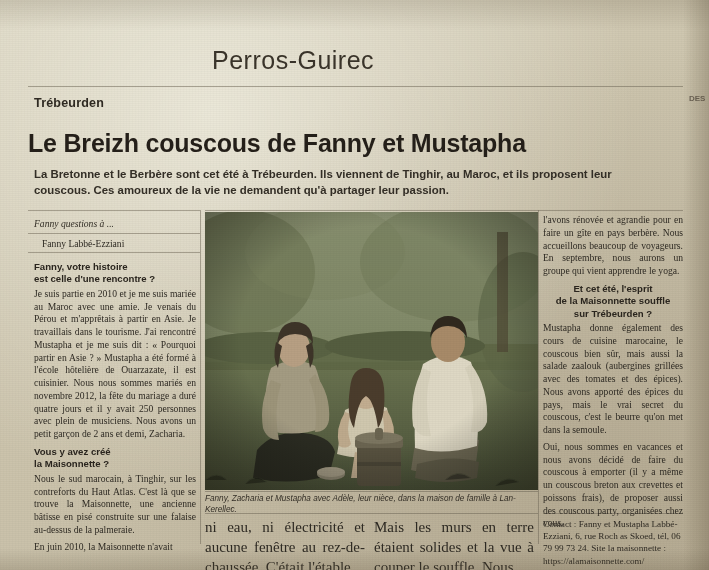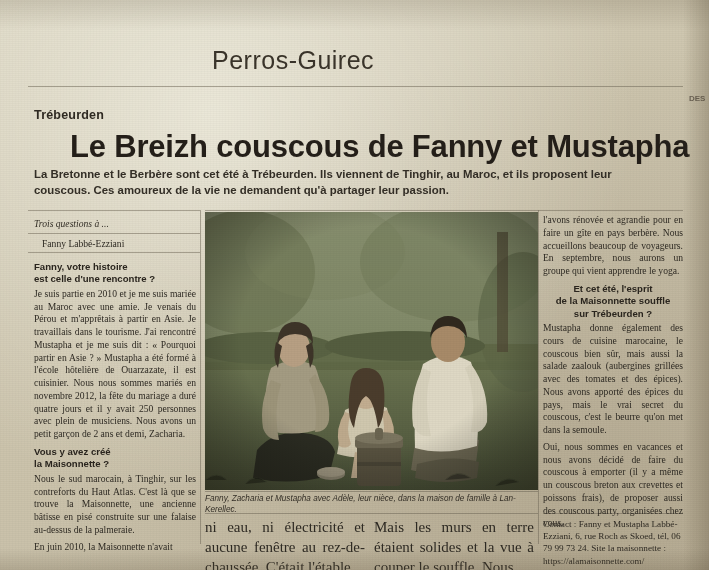--- a/index.html
+++ b/index.html
@@ -58,39 +58,38 @@
     width: 655px;
     height: 1px;
     background: #6f6757;
     opacity: 0.55;
   }
 
   
   .kicker {
     position: absolute;
     left: 34px;
-    top: 108px;
+    top: 96px;
     font-family: "Liberation Sans", sans-serif;
     font-size: 12.5px;
     font-weight: bold;
     color: #2f2a22;
     letter-spacing: 0.2px;
   }
   .headline {
     position: absolute;
     left: 28px;
     top: 130px;
     width: 640px;
     font-family: "Liberation Sans", sans-serif;
-    font-size: 31px;
+    font-size: 25px;
     font-weight: bold;
     color: #241f19;
     letter-spacing: -0.2px;
     line-height: 1.1;
-    margin-left: 42px;
   }
   .standfirst {
     position: absolute;
     left: 34px;
     top: 166px;
     width: 610px;
     font-family: "Liberation Sans", sans-serif;
     font-size: 11.4px;
     font-weight: bold;
     color: #332e26;
@@ -245,21 +244,21 @@
   <div class="rule h" style="left:28px; top:210px; width:172px;"></div>
   <div class="rule h" style="left:28px; top:233px; width:172px;"></div>
   <div class="rule h" style="left:28px; top:252px; width:172px;"></div>
   <div class="rule h" style="left:205px; top:210px; width:478px;"></div>
   <div class="rule v" style="left:200px; top:210px; height:334px;"></div>
   <div class="rule v" style="left:538px; top:210px; height:334px;"></div>
   <div class="rule h" style="left:205px; top:491px; width:333px;"></div>
   <div class="rule h" style="left:205px; top:513px; width:333px;"></div>
   <div class="rule h" style="left:543px; top:513px; width:140px;"></div>
 
-  <div class="tq-label">Trois questions à ...</div>
+  <div class="tq-label">Fanny questions à ...</div>
   <div class="tq-name">Fanny Labbé-Ezziani</div>
 
   <div class="col" style="left:34px; top:256px; width:162px;">
     <div class="sub">Fanny, votre histoire<br>est celle d'une rencontre ?</div>
     <p>Je suis partie en 2010 et je me suis mariée au Maroc avec une amie. Je venais du Pérou et m'apprêtais à partir en Asie. Je travaillais dans le tourisme. J'ai rencontré Mustapha et je me suis dit : « Pourquoi partir en Asie ? » Mustapha a été formé à l'école hôtelière de Ouarzazate, il est cuisinier. Nous nous sommes mariés en novembre 2012, la fête du mariage a duré quatre jours et il y avait 250 personnes avec plein de musiciens. Nous avons un petit garçon de 2 ans et demi, Zacharia.</p>
     <div class="sub">Vous y avez créé<br>la Maisonnette ?</div>
     <p>Nous le sud marocain, à Tinghir, sur les contreforts du Haut Atlas. C'est là que se trouve la Maisonnette, une ancienne bâtisse en pisé construite sur une falaise au-dessus de la palmeraie.</p>
     <p>En juin 2010, la Maisonnette n'avait</p>
   </div>
 

